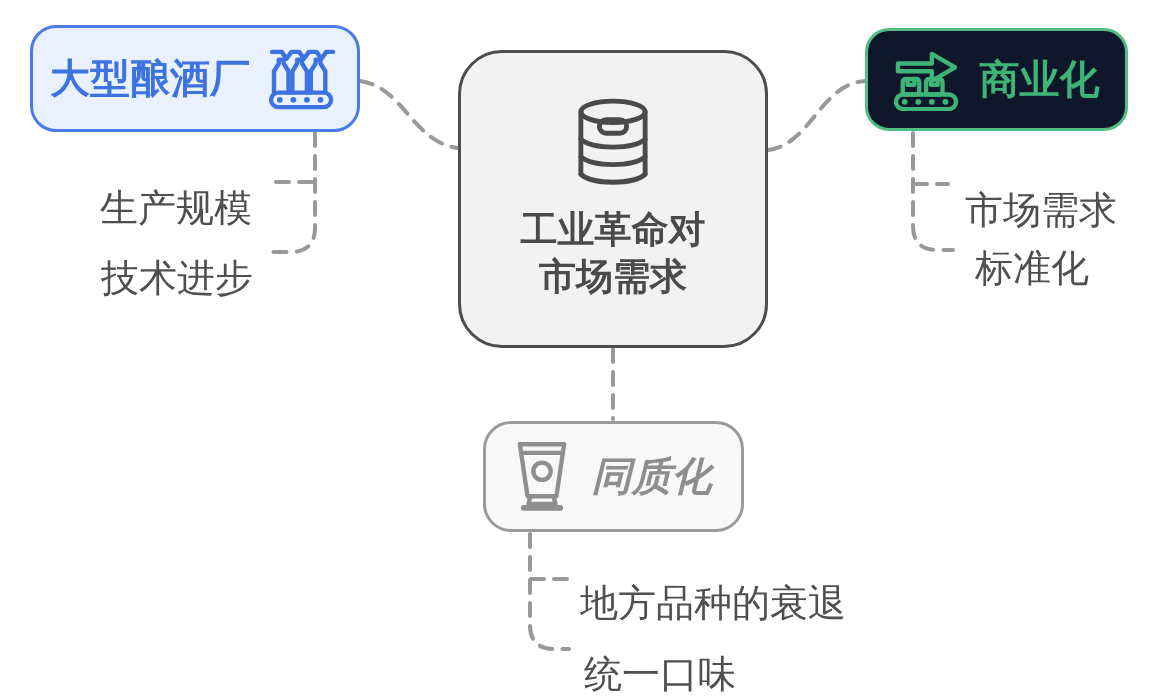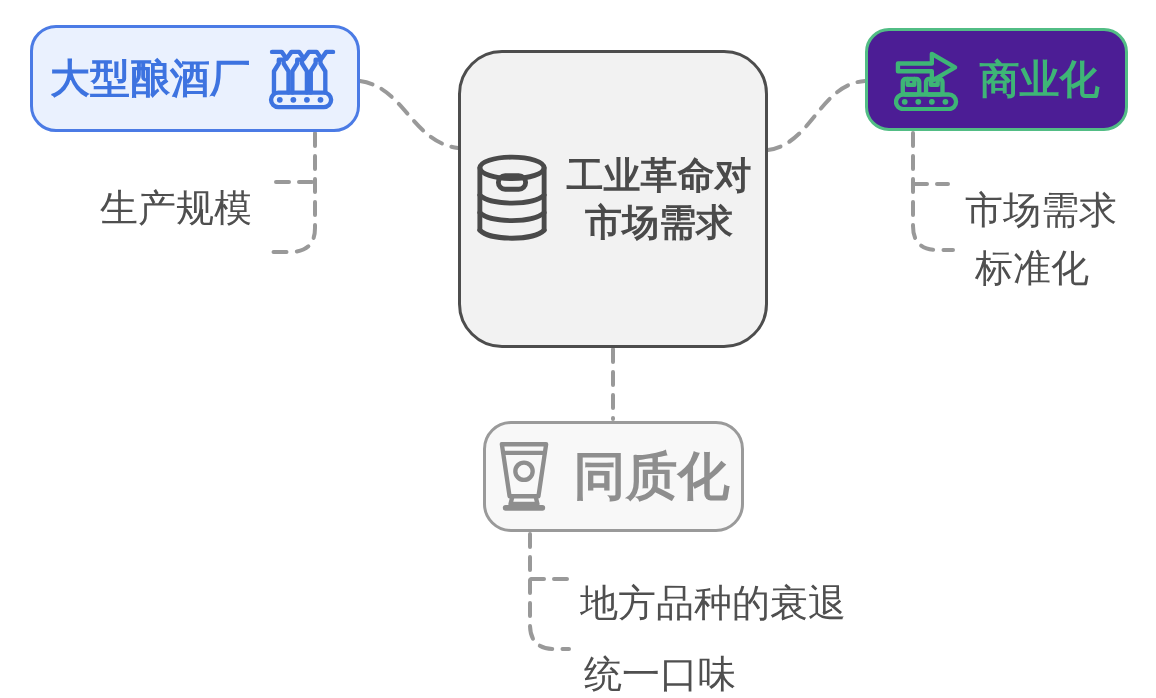--- a/index.html
+++ b/index.html
@@ -14,34 +14,34 @@
   }
   .node-label{font-weight:600;white-space:nowrap;}
   .node-blue{
     left:30px;top:25px;width:330px;height:107px;
     background:#EAF1FE;border:3px solid #4B7BE5;border-radius:26px;
     color:#3D73E0;gap:18px;
   }
   .node-blue .node-label{font-size:40px;}
   .node-green{
     left:865px;top:28px;width:263px;height:103px;
-    background:#4c1d95;border:3px solid #52BD85;border-radius:24px;
+    background:#0f172a;border:3px solid #52BD85;border-radius:24px;
     color:#3EB576;gap:20px;
   }
   .node-green .node-label{font-size:40px;}
   .node-gray{
     left:483px;top:421px;width:261px;height:111px;
     background:#F8F8F8;border:3px solid #9A9A9A;border-radius:28px;
     color:#8E8E8E;gap:24px;
   }
-  .node-gray .node-label{font-size:52px;}
+  .node-gray .node-label{font-size:40px;font-style:italic;}
   .node-center{
     left:458px;top:50px;width:310px;height:298px;
     background:#F2F2F2;border:3px solid #4D4D4D;border-radius:44px;
-    color:#4A4A4A;flex-direction:row;gap:18px;
+    color:#4A4A4A;flex-direction:column;gap:18px;
   }
   .center-title{
     font-size:37px;line-height:47px;font-weight:600;text-align:center;color:#4A4A4A;
   }
   .sub-label{
     position:absolute;font-size:38px;color:#4F4F4F;white-space:nowrap;font-weight:500;margin-top:19px;
   }
   .sub-scale{left:100px;top:164px;}
   .sub-tech{left:101px;top:234px;}
   .sub-market{left:965px;top:166px;text-align:center;}
@@ -125,18 +125,19 @@
       <path d="M4 3 H 50 L 42 57 H 12 Z"></path>
       <path d="M6 12 H 48"></path>
       <circle cx="27" cy="31" r="9"></circle>
       <path d="M15 57 L 13 65 H 41 L 39 57"></path>
       <path d="M8 69 H 46" stroke-width="6"></path>
     </svg>
     <span class="node-label">同质化</span>
   </div>
 
   <div class="sub-label sub-scale">生产规模</div>
+  <div class="sub-label sub-tech">技术进步</div>
   <div class="sub-label sub-market">市场需求</div>
   <div class="sub-label sub-standard">标准化</div>
   <div class="sub-label sub-taste">统一口味</div>
   <div class="sub-label sub-decline">地方品种的衰退</div>
 
 </div>
 
 </body></html>

